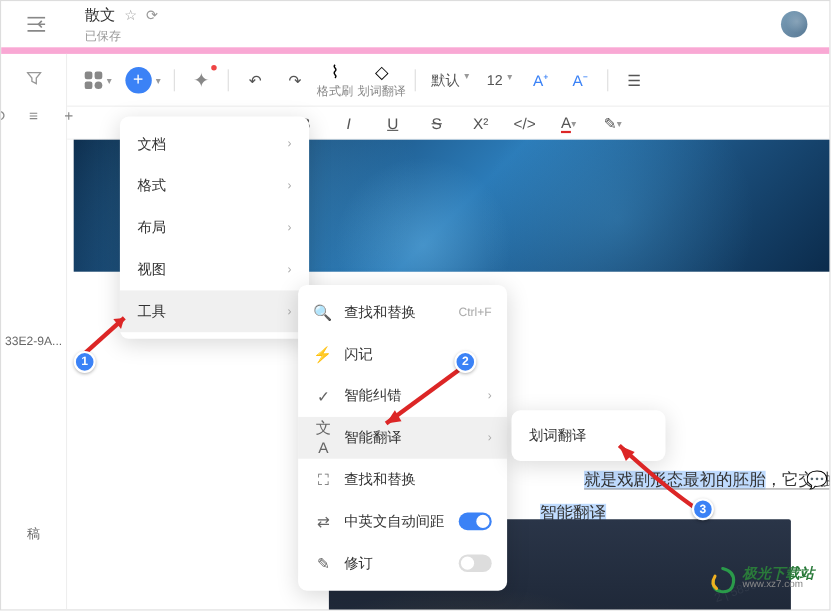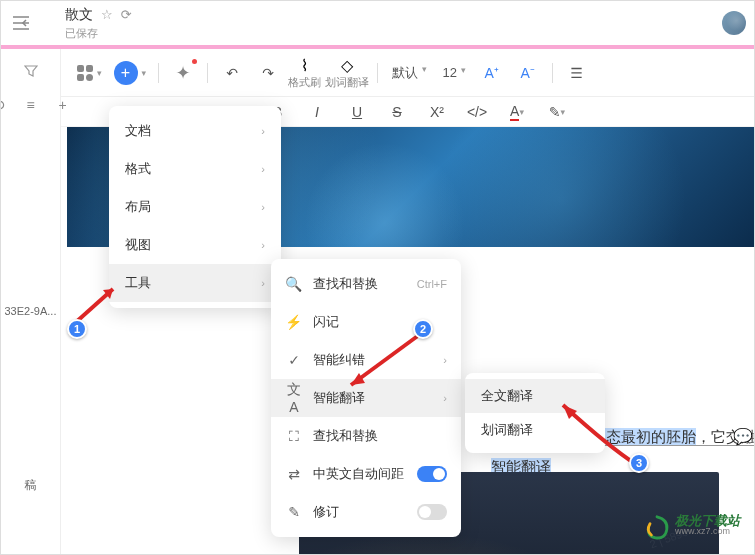--- a/index.html
+++ b/index.html
@@ -1,17 +1,17 @@
 <!DOCTYPE html>
 <html><head>
 <meta charset="utf-8">
 <style>
 *{margin:0;padding:0;box-sizing:border-box;font-family:"Microsoft YaHei",Arial,sans-serif}
 body{width:755px;height:555px;background:#fff;overflow:hidden;position:relative;border:1px solid #ddd}
-.topbar{height:48px;display:flex;align-items:center;padding:0 8px;border-bottom:4px solid #f9a8d4}
+.topbar{height:48px;display:flex;align-items:center;padding:0 20px;border-bottom:6px solid #f9a8d4}
 .collapse-icon{width:24px;height:24px;color:#666;display:flex;align-items:center;justify-content:center}
 .title-area{margin-left:32px;display:flex;flex-direction:column;gap:2px}
 .title-row{display:flex;align-items:center;gap:8px}
 .doc-title{font-size:14px;color:#333}
 .star-icon,.sync-icon{color:#999;font-size:13px}
 .save-status{font-size:11px;color:#999}
 .avatar{margin-left:auto;width:24px;height:24px;border-radius:50%;background:linear-gradient(135deg,#7a9eb8,#5a7a95);position:relative;overflow:hidden}
 .avatar::after{content:"";position:absolute;inset:0;background:radial-gradient(circle at 60% 40%,#fff3 0,transparent 50%)}
 .main{display:flex;height:calc(100% - 48px)}
 .sidebar{width:60px;border-right:1px solid #eee;padding-top:8px;display:flex;flex-direction:column;align-items:center;gap:6px}
@@ -236,23 +236,20 @@
       <span class="toggle on"></span>
     </div>
   <div class="menu2-item">
       <span class="menu2-icon">✎</span>
       <span>修订</span>
       <span class="toggle off"></span>
     </div>
 </div>
 
 <div class="menu3">
-  <div class="menu3-item active">
-      <span>全文翻译</span>
-    </div>
   <div class="menu3-item">
       <span>划词翻译</span>
     </div>
 </div>
 
 <svg class="arrow" style="top:278px;left:68px" width="60" height="50">
   <path class="arrow-line" d="M6 44 L44 10"></path>
   <path class="arrow-head" d="M44 10 L34 11 L41 20 Z"></path>
 </svg>
 <svg class="arrow" style="top:328px;left:338px" width="90" height="70">

